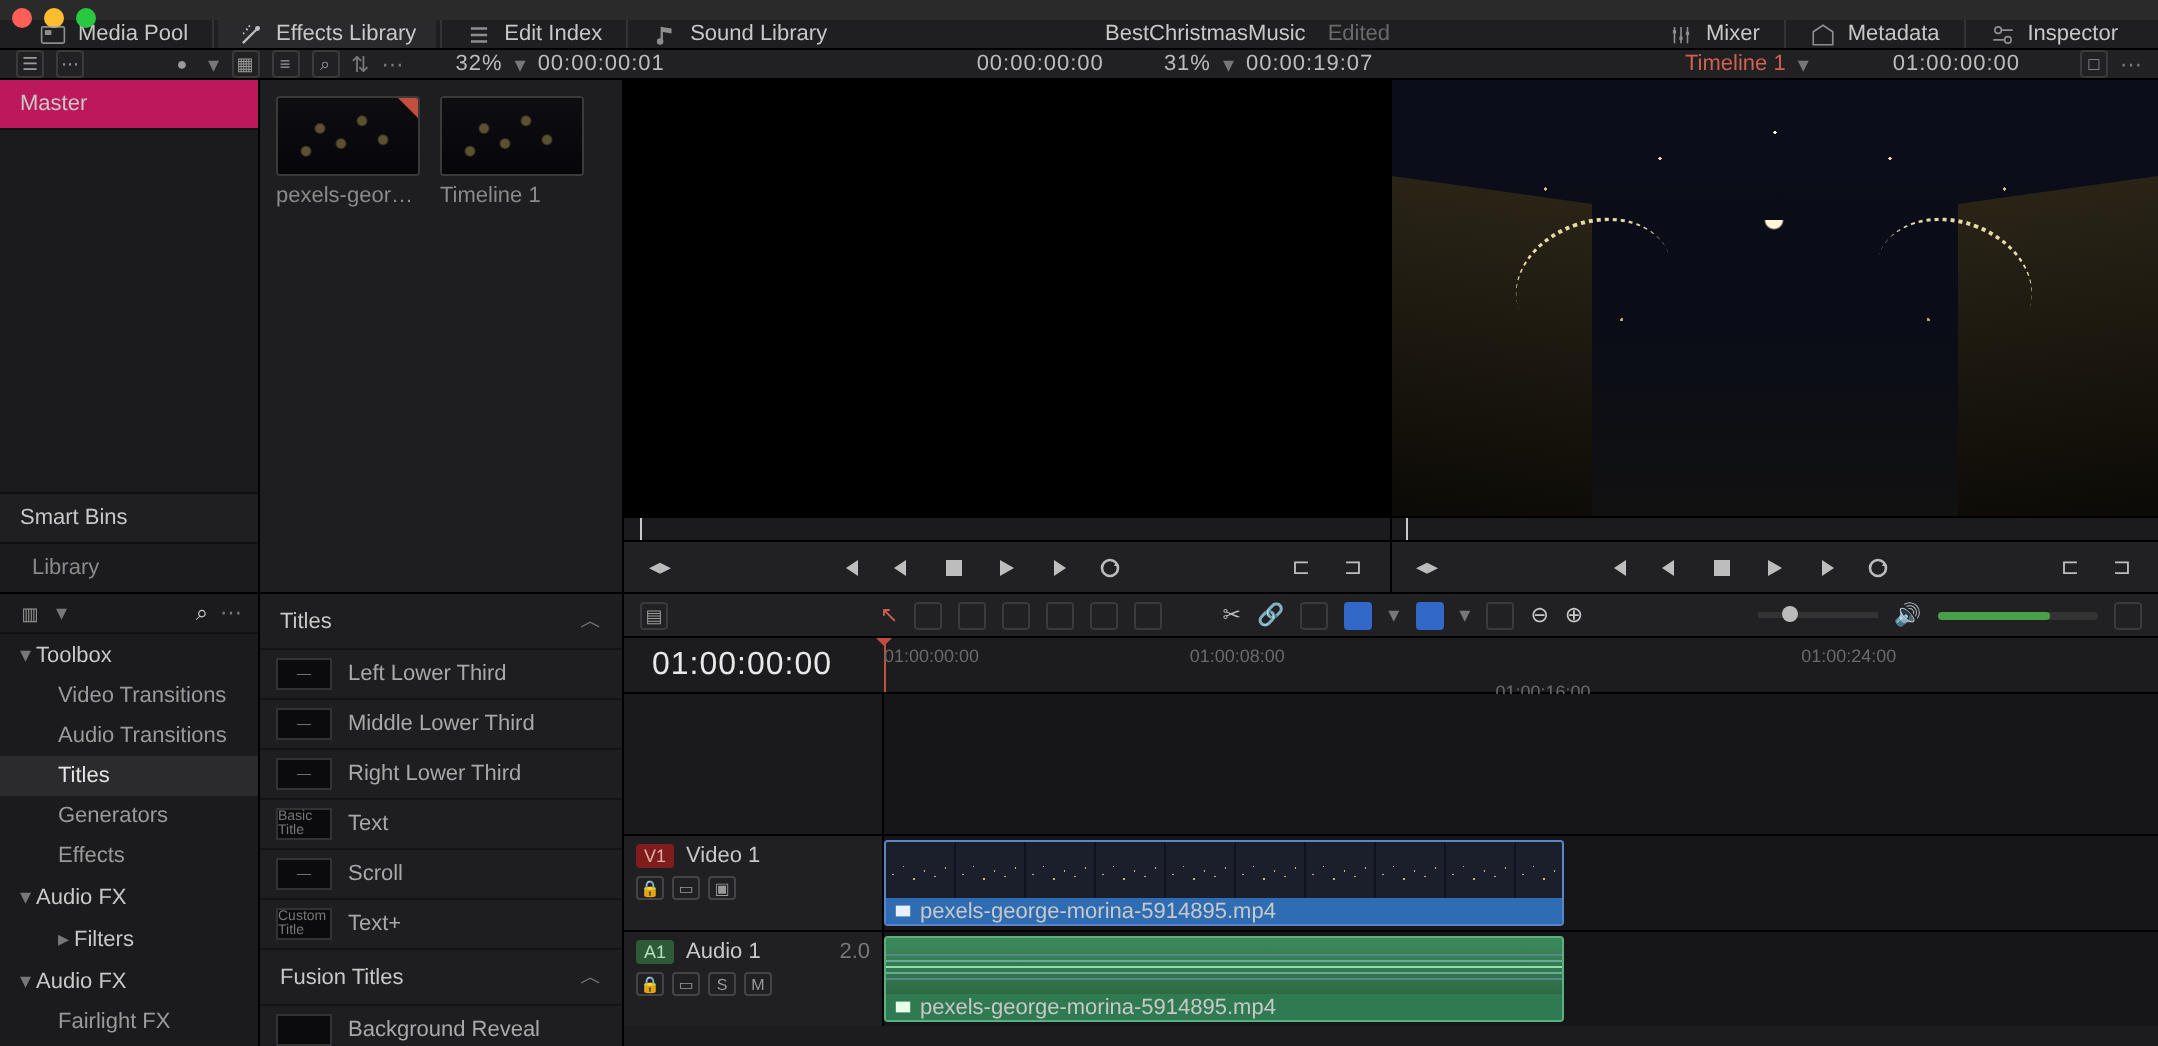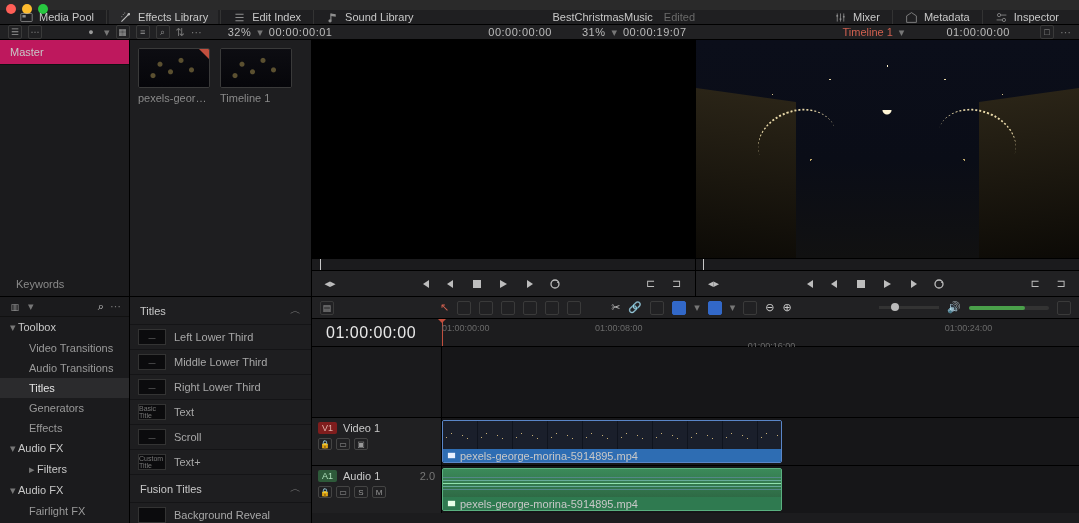--- a/index.html
+++ b/index.html
@@ -285,21 +285,22 @@
       <span class="mini">□</span>
       <span class="chev">⋯</span>
     </div>
   </div>
 
   <div class="main">
 
     <div class="left">
       <div class="hdr">Master</div>
       <div class="body"></div>
-      <div class="kw">Keywords</div>
+      <div class="sbh">Smart Bins</div>
+      <div class="kw">Library</div>
     </div>
 
     <div class="pool">
       <div class="thumb">
         <div class="pic">
             <div class="lights"></div>
             <div class="badge"></div>
           </div>
         <div class="cap">pexels-george-m…</div>
       </div>
@@ -505,21 +506,21 @@
         <span class="sq"></span>
       </div>
 
       <div class="tl-head">
         <div class="lbl">01:00:00:00</div>
         <div class="ruler" id="ruler">
           <div class="ph" style="left:0"></div>
         <div class="tick" style="left: 0%;">01:00:00:00</div>
             <div class="tick" style="left: 24%;">01:00:08:00</div>
             <div class="tick" style="left: 48%; margin-top: 18px;">01:00:16:00</div>
-            <div class="tick" style="left: 72%; margin-left: 44px;">01:00:24:00</div>
+            <div class="tick" style="left: 72%;">01:00:24:00</div>
           </div>
       </div>
 
       <div class="tracks">
         <div class="spacer">
             <div class="hdr-col"></div>
             <div class="lane"></div>
           </div>
 
         <div class="track">

